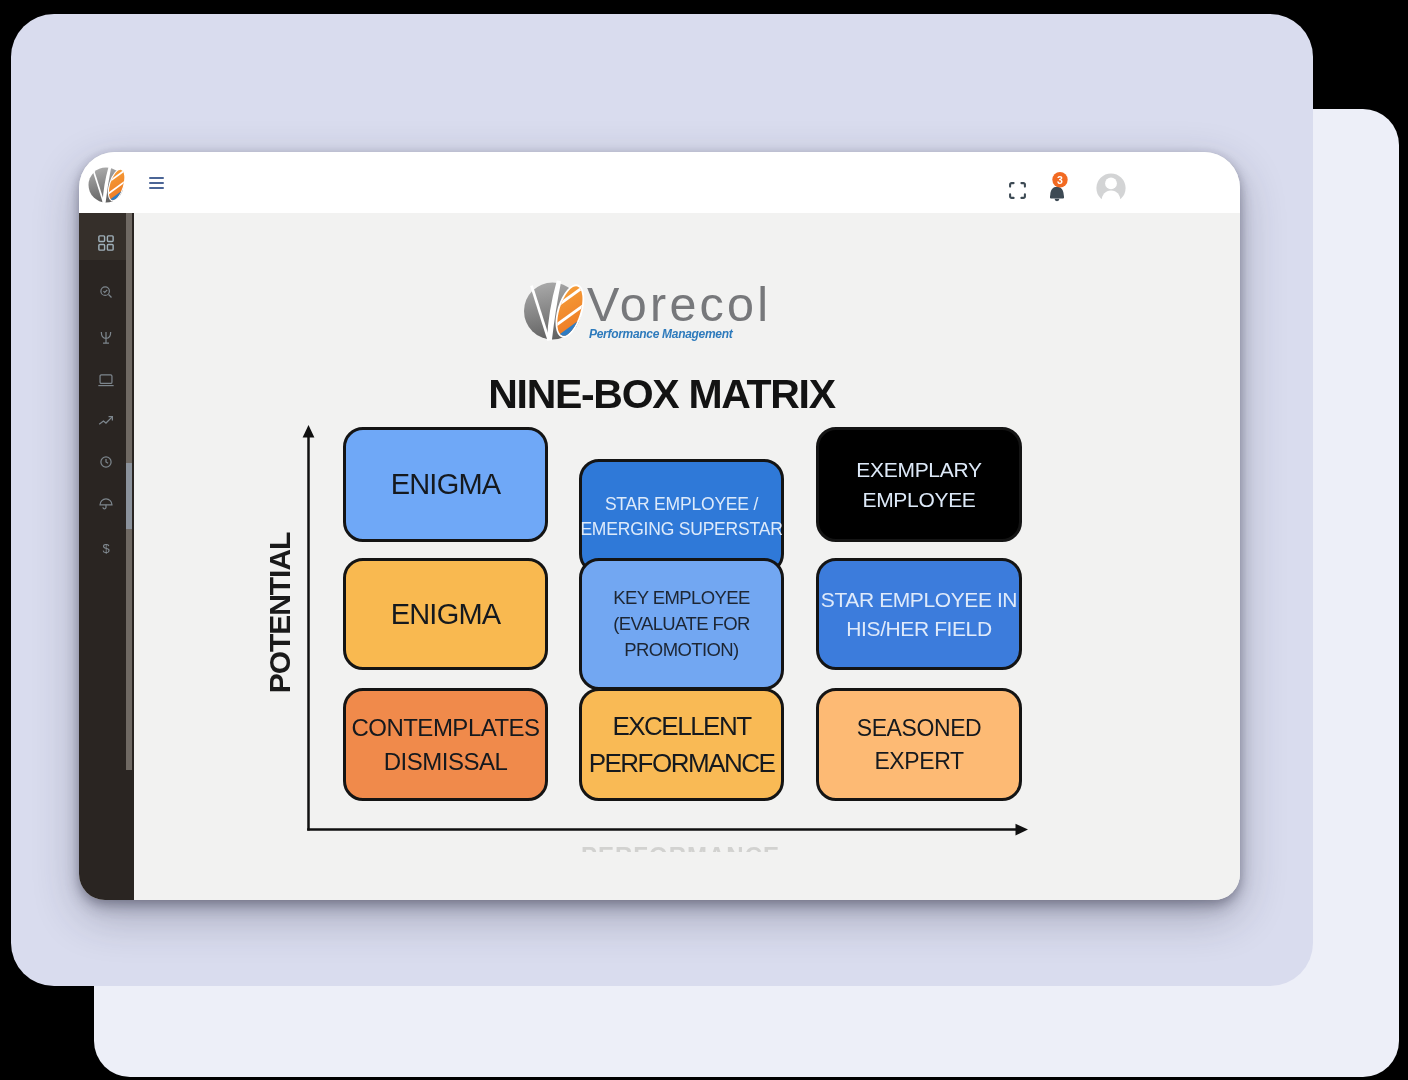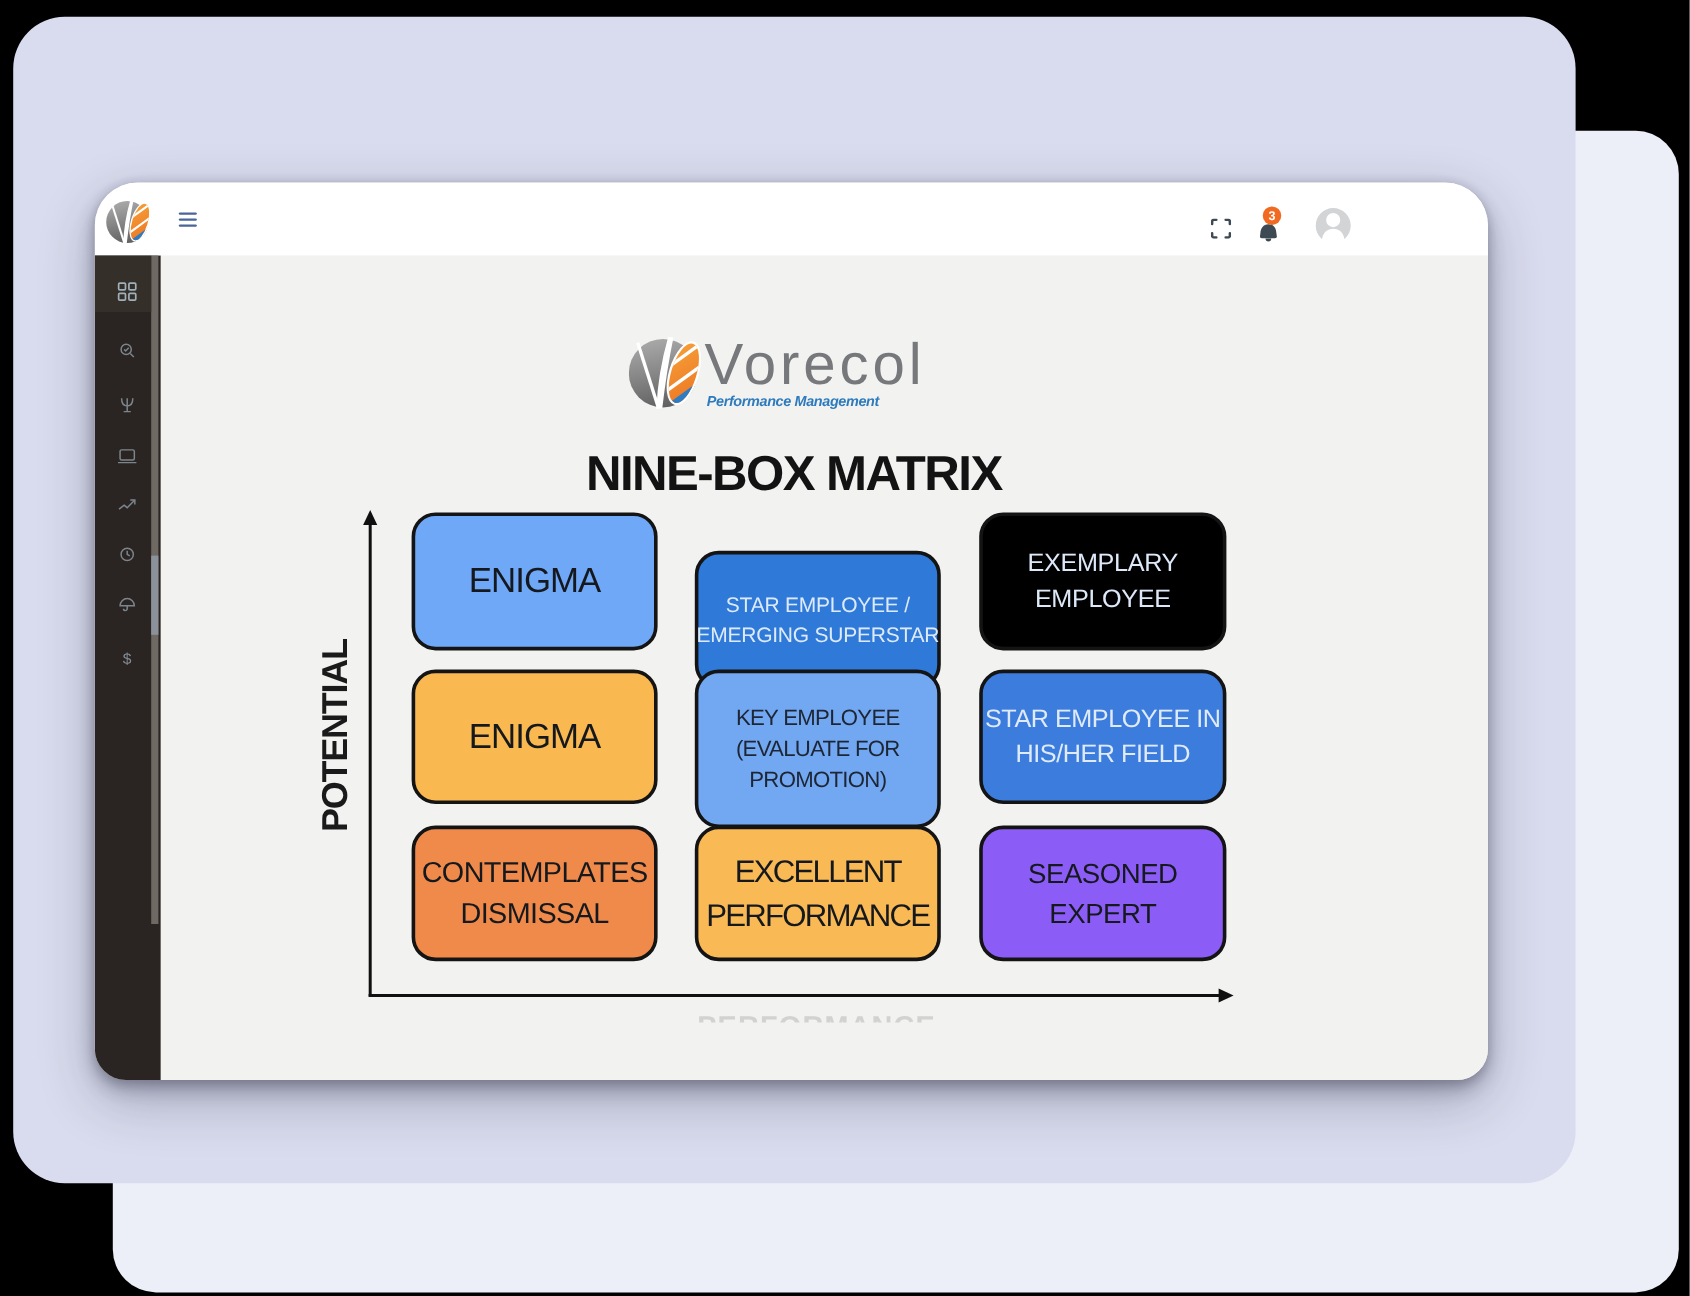--- a/index.html
+++ b/index.html
@@ -187,18 +187,18 @@
     <div class="box" style="left:737px;top:406px;width:206px;height:112px;background:#3c7cdc;">
       <span style="font-size:21px;letter-spacing:-0.4px;color:#dfeafa;white-space:nowrap;">STAR EMPLOYEE IN<br>HIS/HER FIELD</span>
     </div>
 
     <div class="box" style="left:264px;top:536px;width:205px;height:113px;background:#f08a4b;">
       <span style="font-size:24px;letter-spacing:-0.5px;color:#15191e;white-space:nowrap;">CONTEMPLATES<br>DISMISSAL</span>
     </div>
     <div class="box" style="left:500px;top:536px;width:205px;height:113px;background:#f9ba55;">
       <span style="font-size:26px;letter-spacing:-1.5px;color:#15191e;white-space:nowrap;">EXCELLENT<br>PERFORMANCE</span>
     </div>
-    <div class="box" style="left:737px;top:536px;width:206px;height:113px;background:#8b5cf6;">
+    <div class="box" style="left:737px;top:536px;width:206px;height:113px;background:#fdba74;">
       <span style="font-size:23px;letter-spacing:-0.4px;color:#15191e;">SEASONED<br>EXPERT</span>
     </div>
 
     <div class="ghost"><span>PERFORMANCE</span></div>
   </div>
 
 </body></html>

